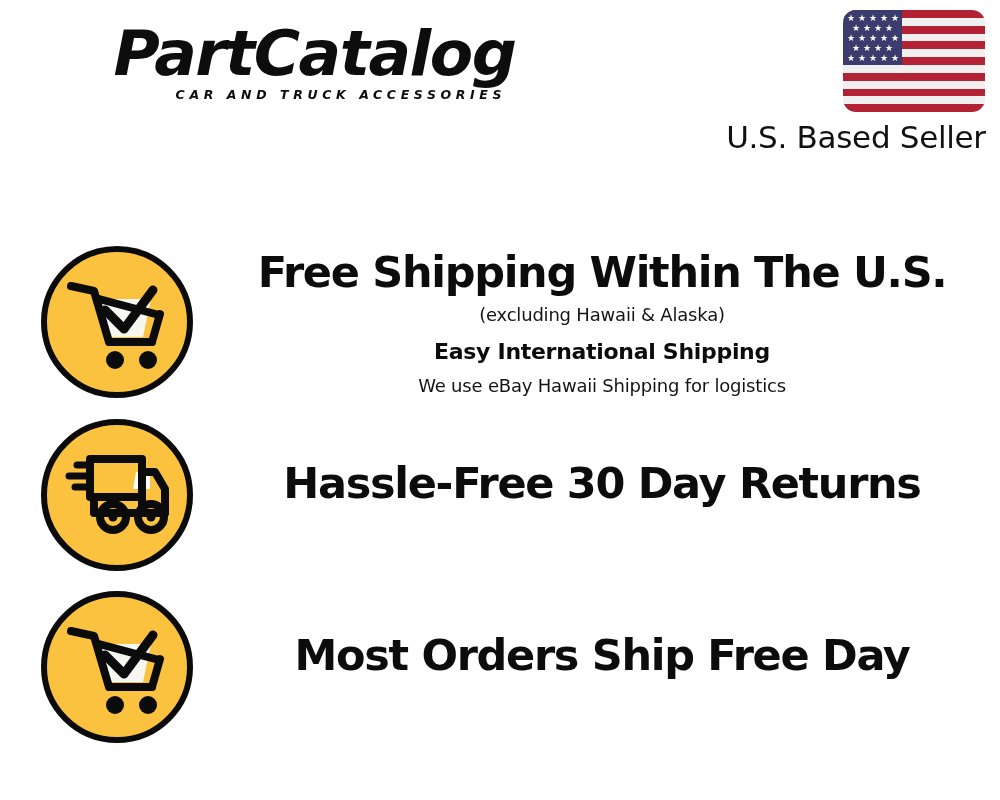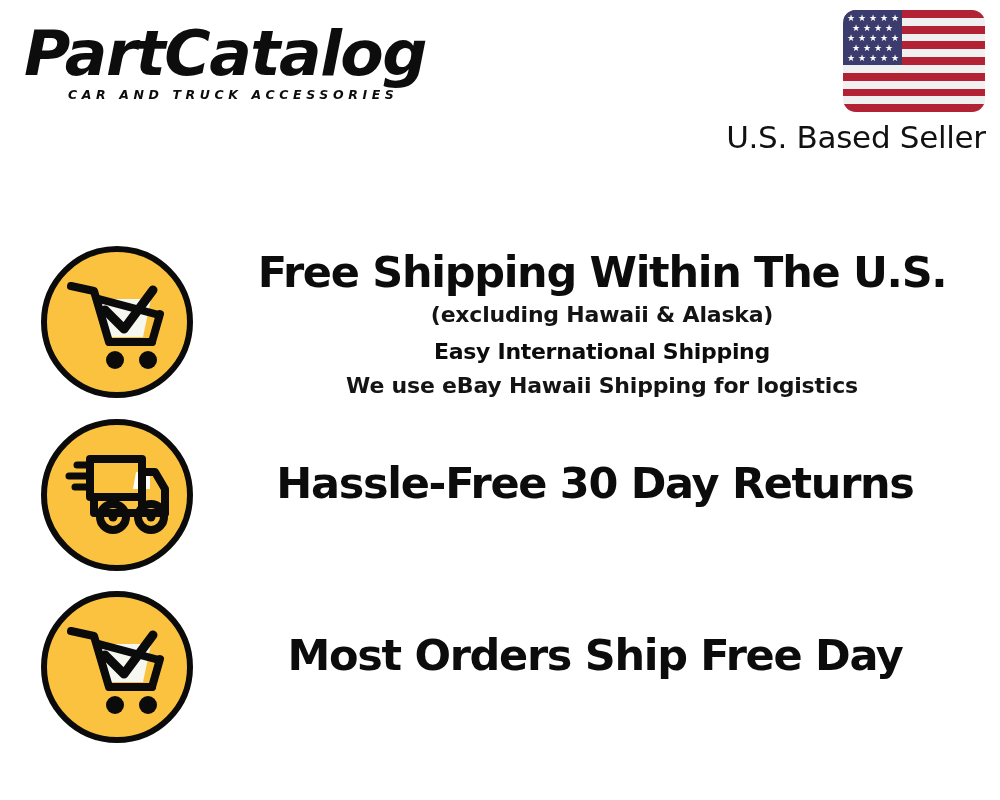--- a/index.html
+++ b/index.html
@@ -21,24 +21,25 @@
   #header-bar {
     position: absolute;
     left: 0; top: 0;
     width: 1000px;
     height: 170px;
   }
 
   
   #brand-logo {
     position: absolute;
-    left: 24px;
+    left: 36px;
     top: 22px;
     width: 470px;
     height: 92px;
+    text-align: right;
   }
   #brand-wordmark {
     font-family: "DejaVu Sans", sans-serif;
     font-weight: 700;
     font-style: italic;
     font-size: 62px;
     line-height: 64px;
     letter-spacing: -1.5px;
     color: #0d0d0d;
     transform: scaleX(1.02);
@@ -145,40 +146,40 @@
     font-family: "DejaVu Sans", sans-serif;
     font-weight: 700;
     font-size: 43px;
     line-height: 52px;
     letter-spacing: -1.3px;
     color: #0c0c0c;
     white-space: nowrap;
   }
   .feature-sub {
     font-family: "DejaVu Sans", sans-serif;
-    font-weight: 700;
-    font-size: 22px;
+    font-weight: 400;
+    font-size: 18px;
     line-height: 33px;
     color: #141414;
     letter-spacing: -0.2px;
     white-space: nowrap;
   }
   .feature-sub-strong {
     font-family: "DejaVu Sans", sans-serif;
     font-weight: 700;
     font-size: 22px;
     line-height: 34px;
     color: #0c0c0c;
     letter-spacing: -0.3px;
     white-space: nowrap;
     margin-top: 4px;
   }
   .row-title-centered {
     position: absolute;
-    left: 215px;
+    left: 222px;
     top: 38px;
     width: 760px;
   }
 </style>
 </head>
 <body>
 
 <div id="header-bar">
 
   <div id="brand-logo">

